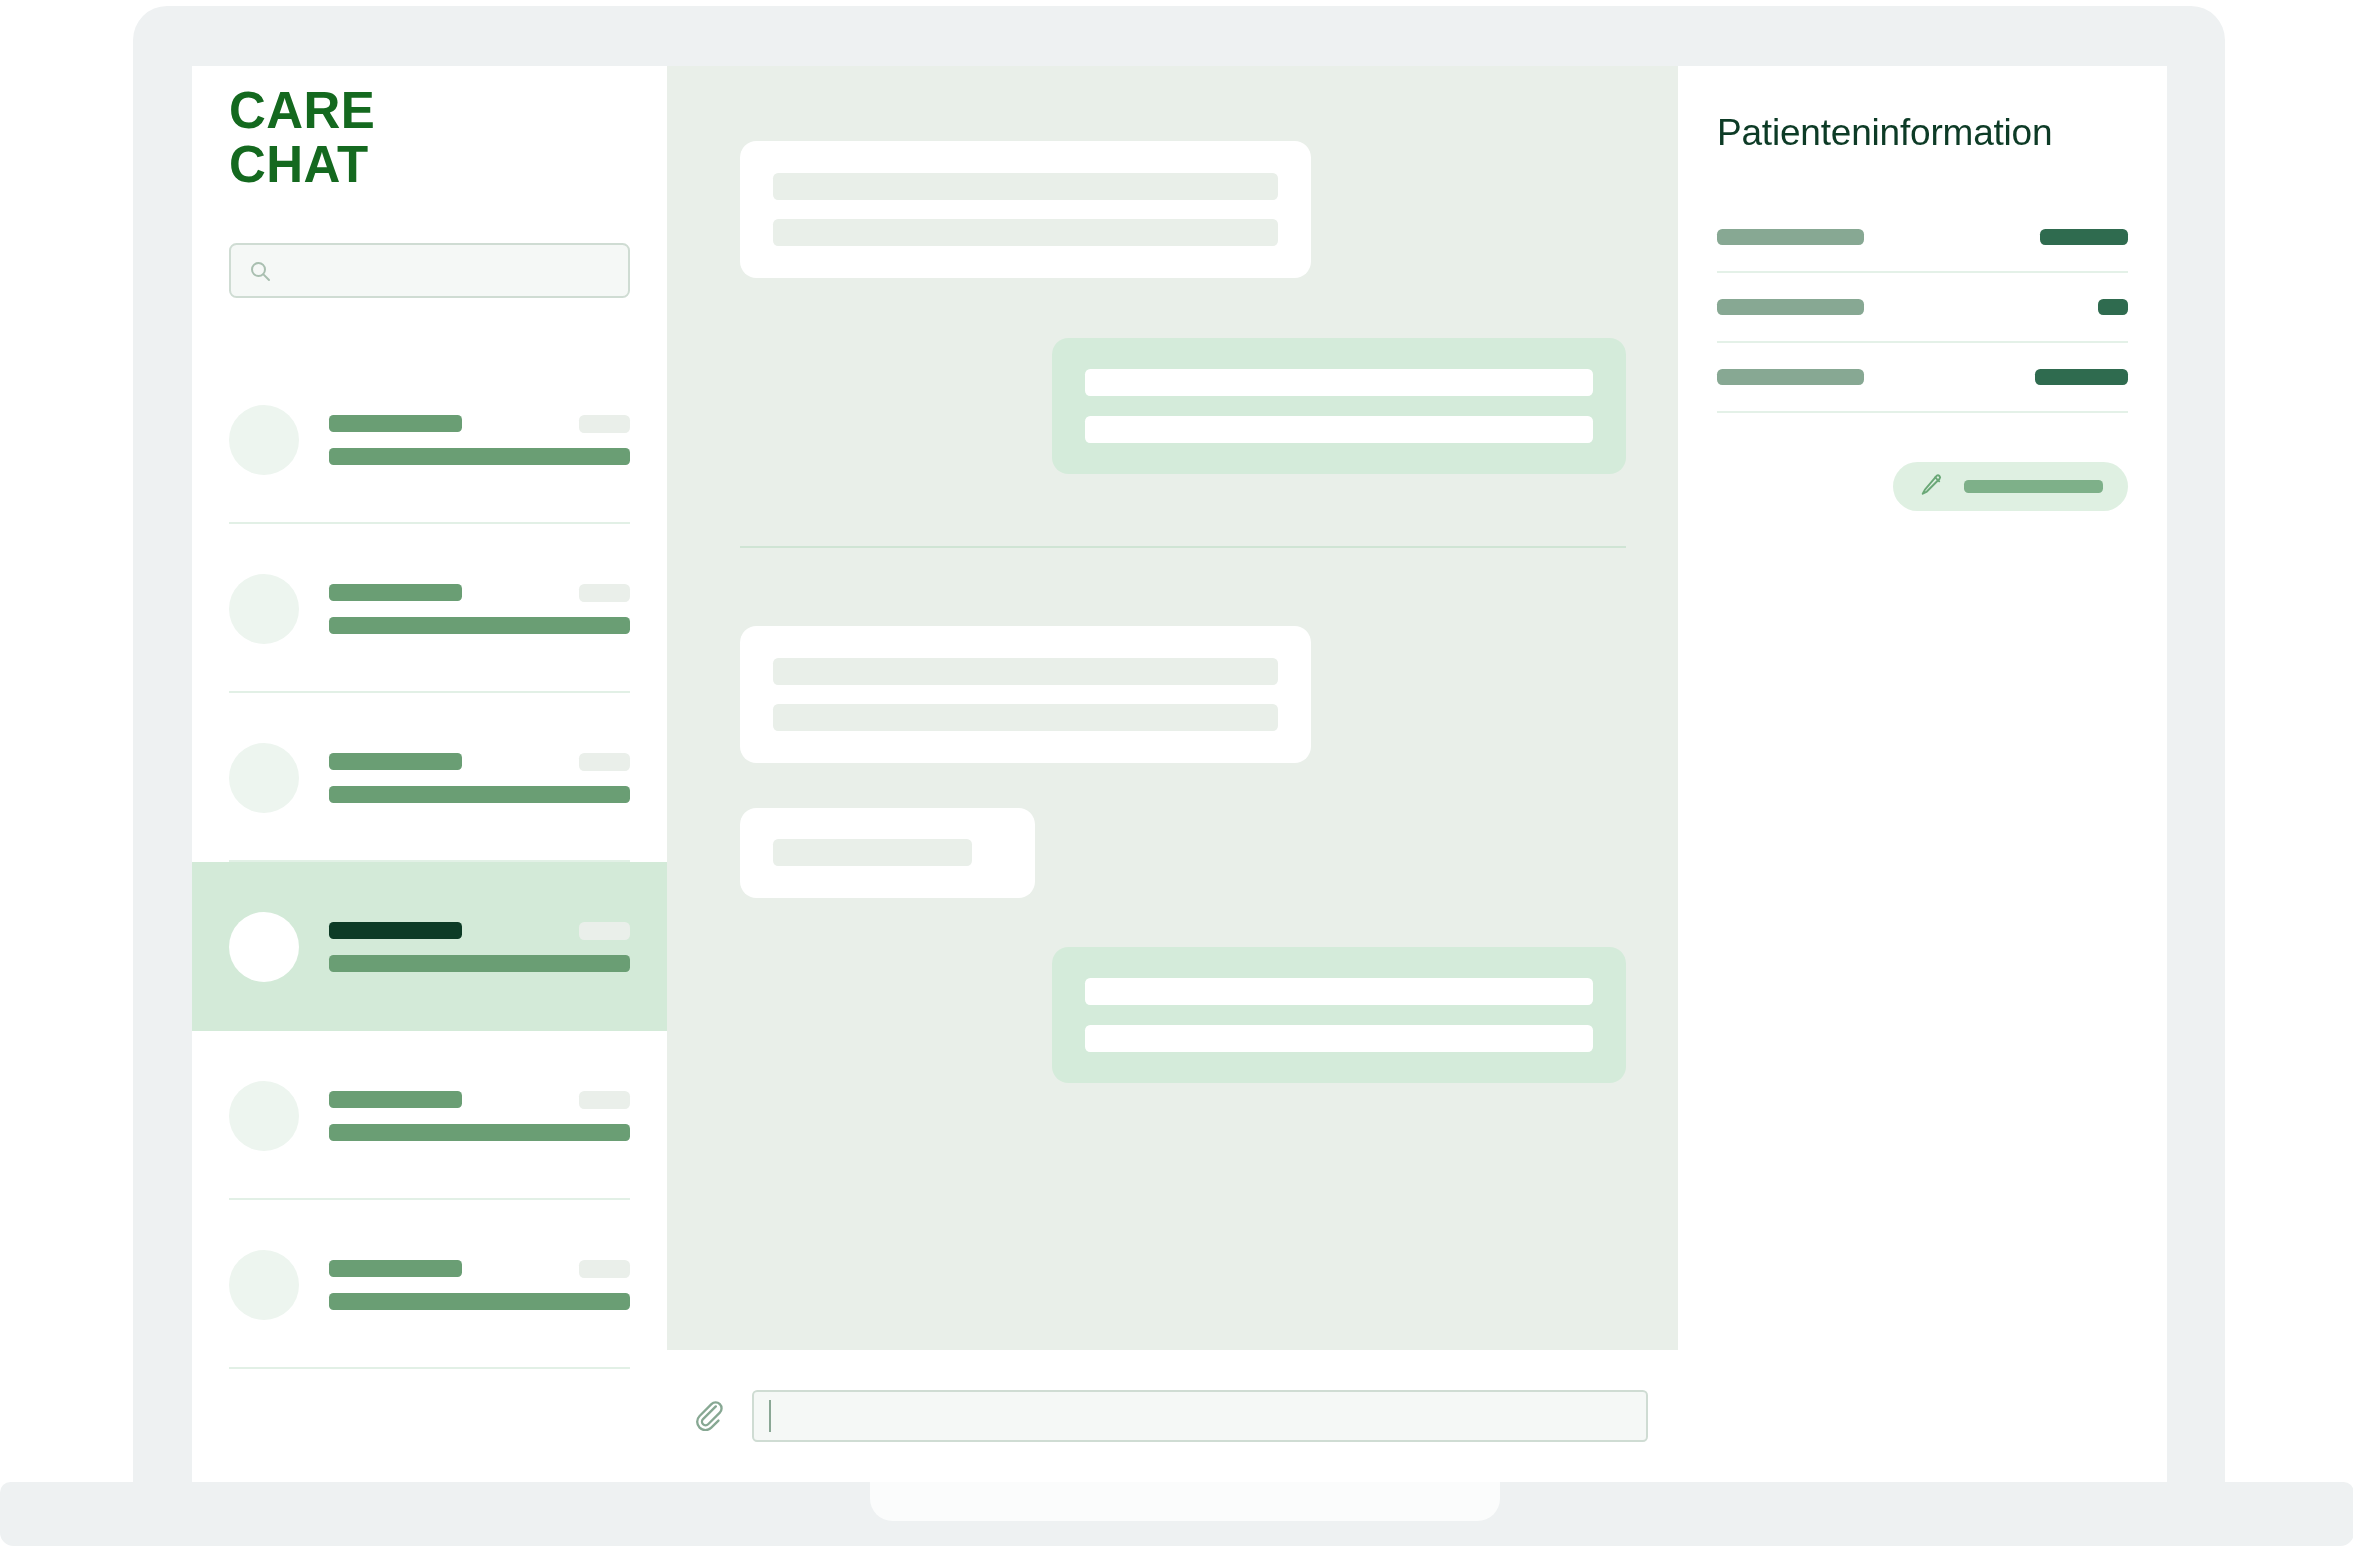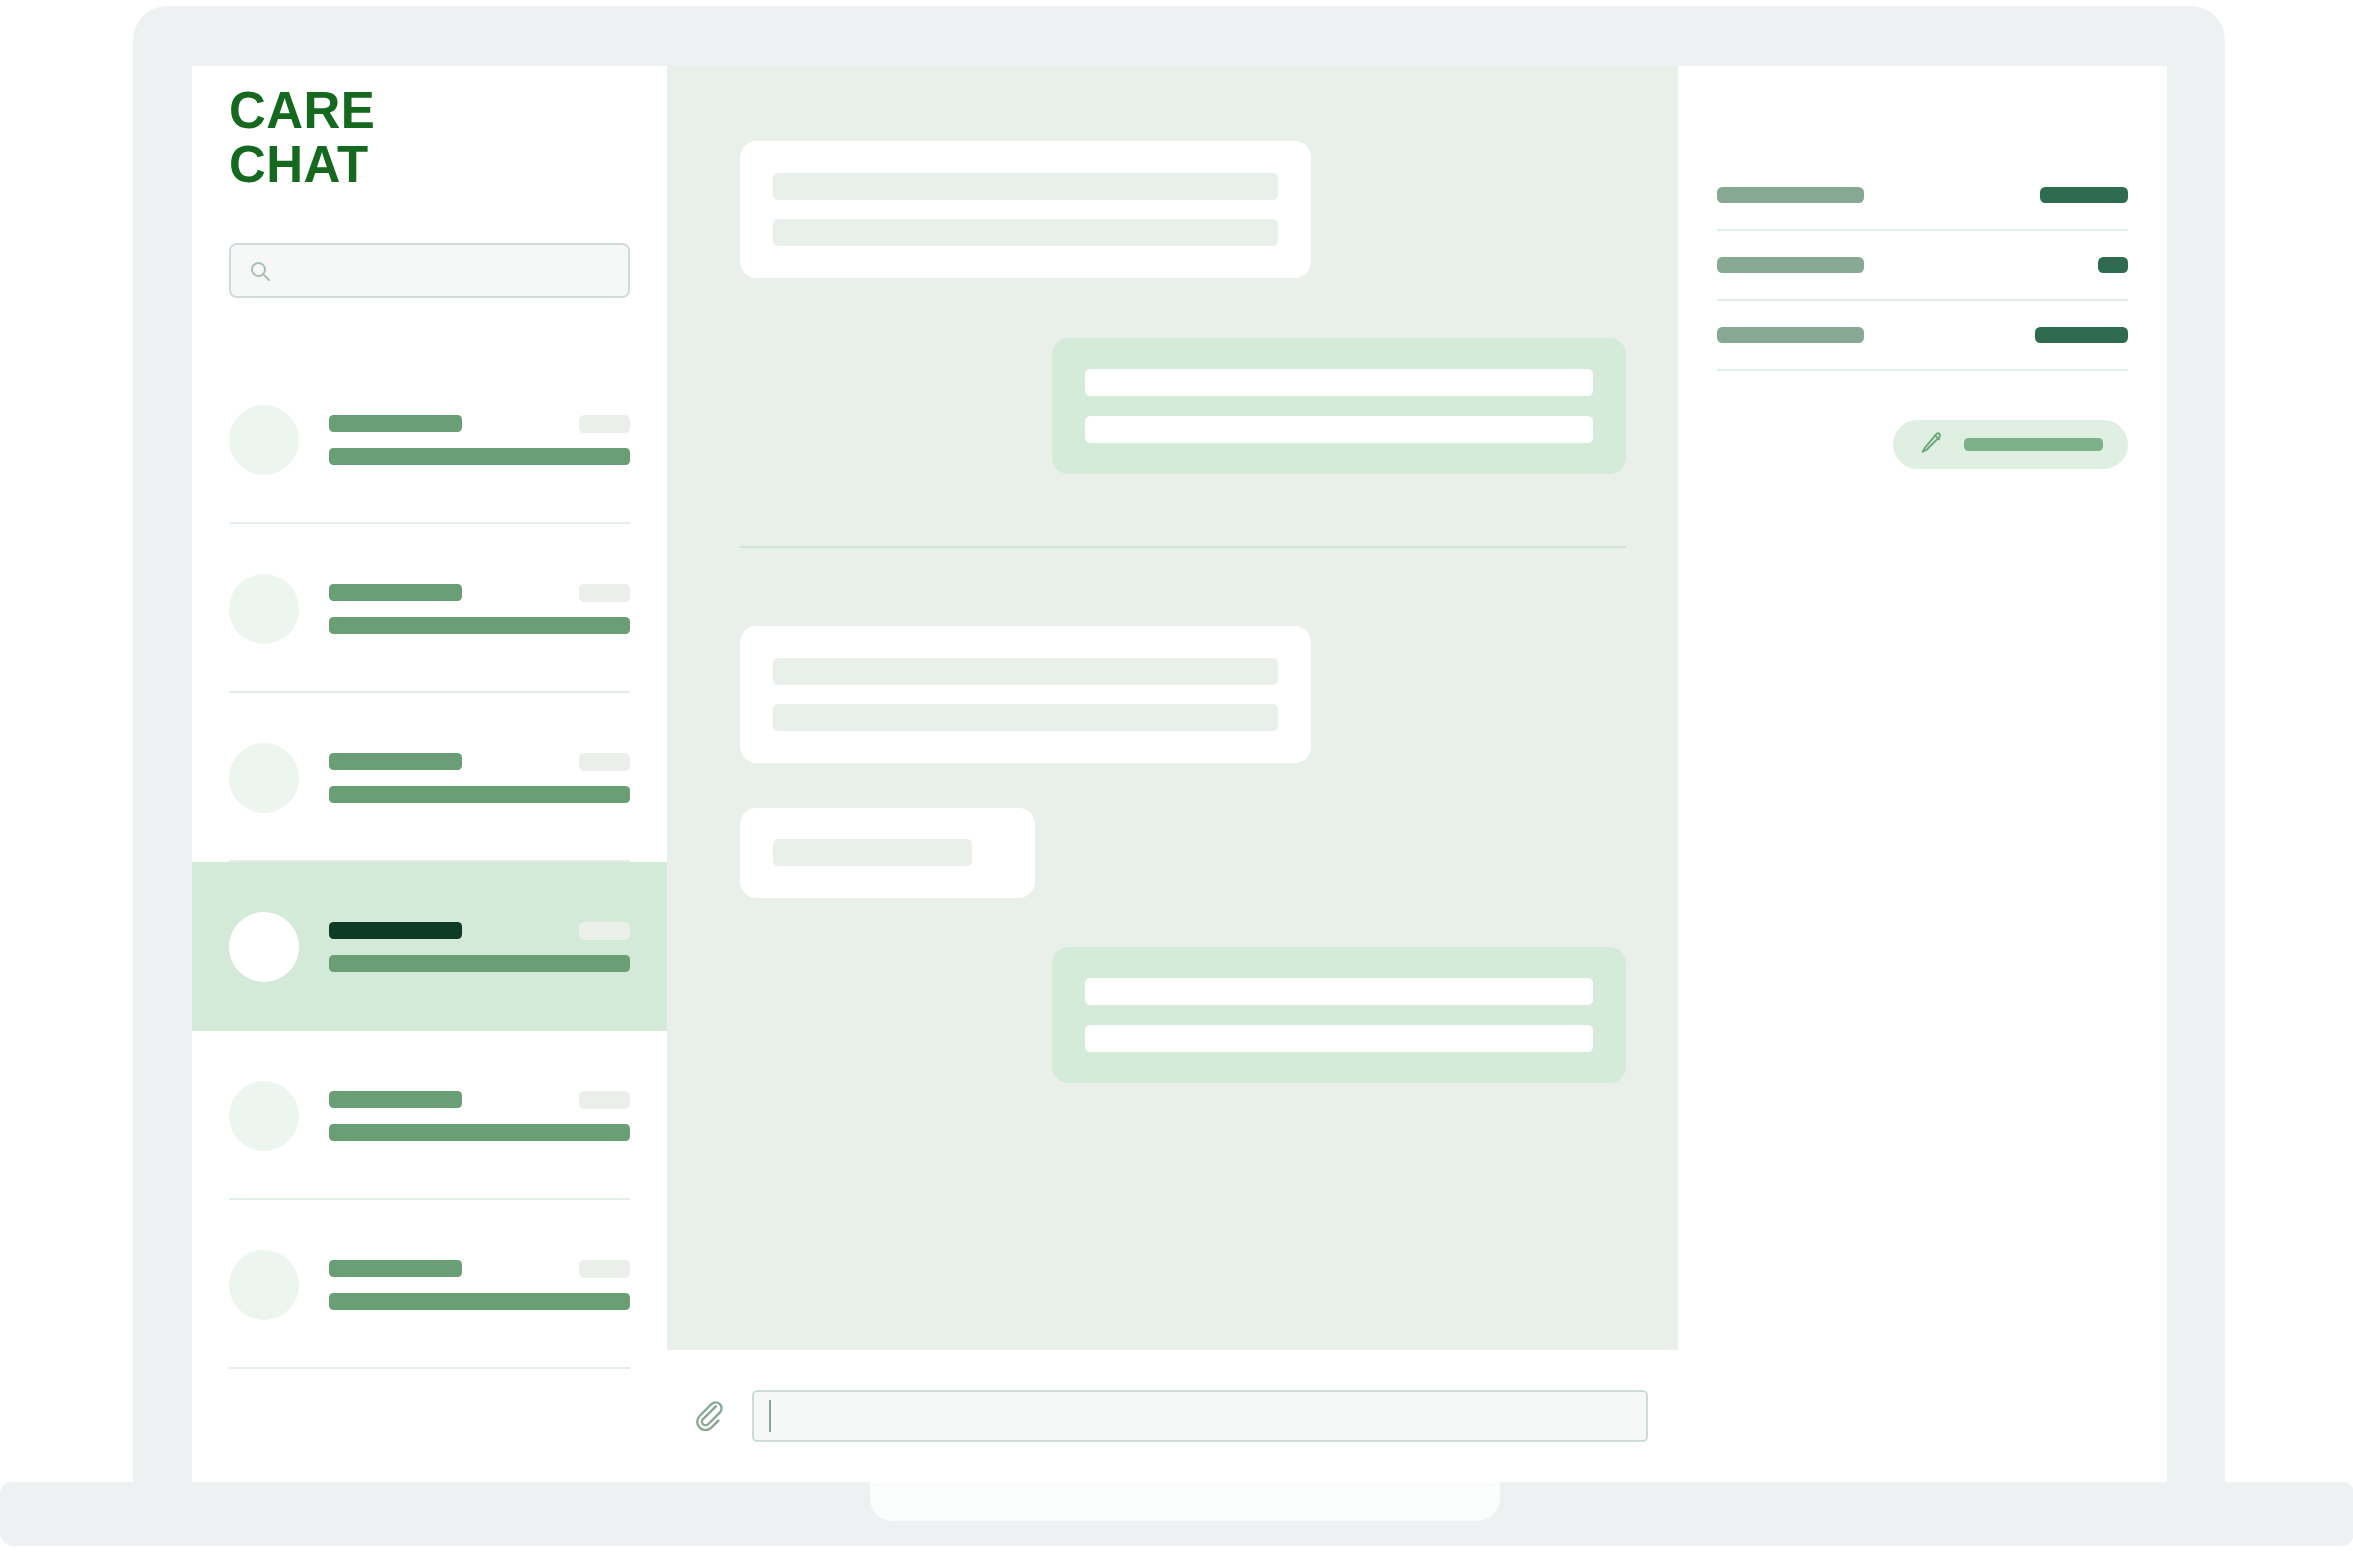--- a/index.html
+++ b/index.html
@@ -462,20 +462,21 @@
         </span>
       </button>
       <div class="composer-input-wrap">
         <div class="composer-caret"></div>
         <input class="composer-input" type="text" placeholder="" style="">
       </div>
     </div>
   </main>
 
   <aside id="patient-panel">
+    <h2 class="panel-title">Patienteninformation</h2>
 
     <div class="info-table">
       <div class="info-row">
         <div class="sk-label" style="width:147px"></div>
         <div class="sk-value" style="width:88px"></div>
       </div>
       <div class="info-row">
         <div class="sk-label" style="width:147px"></div>
         <div class="sk-value" style="width:30px"></div>
       </div>

